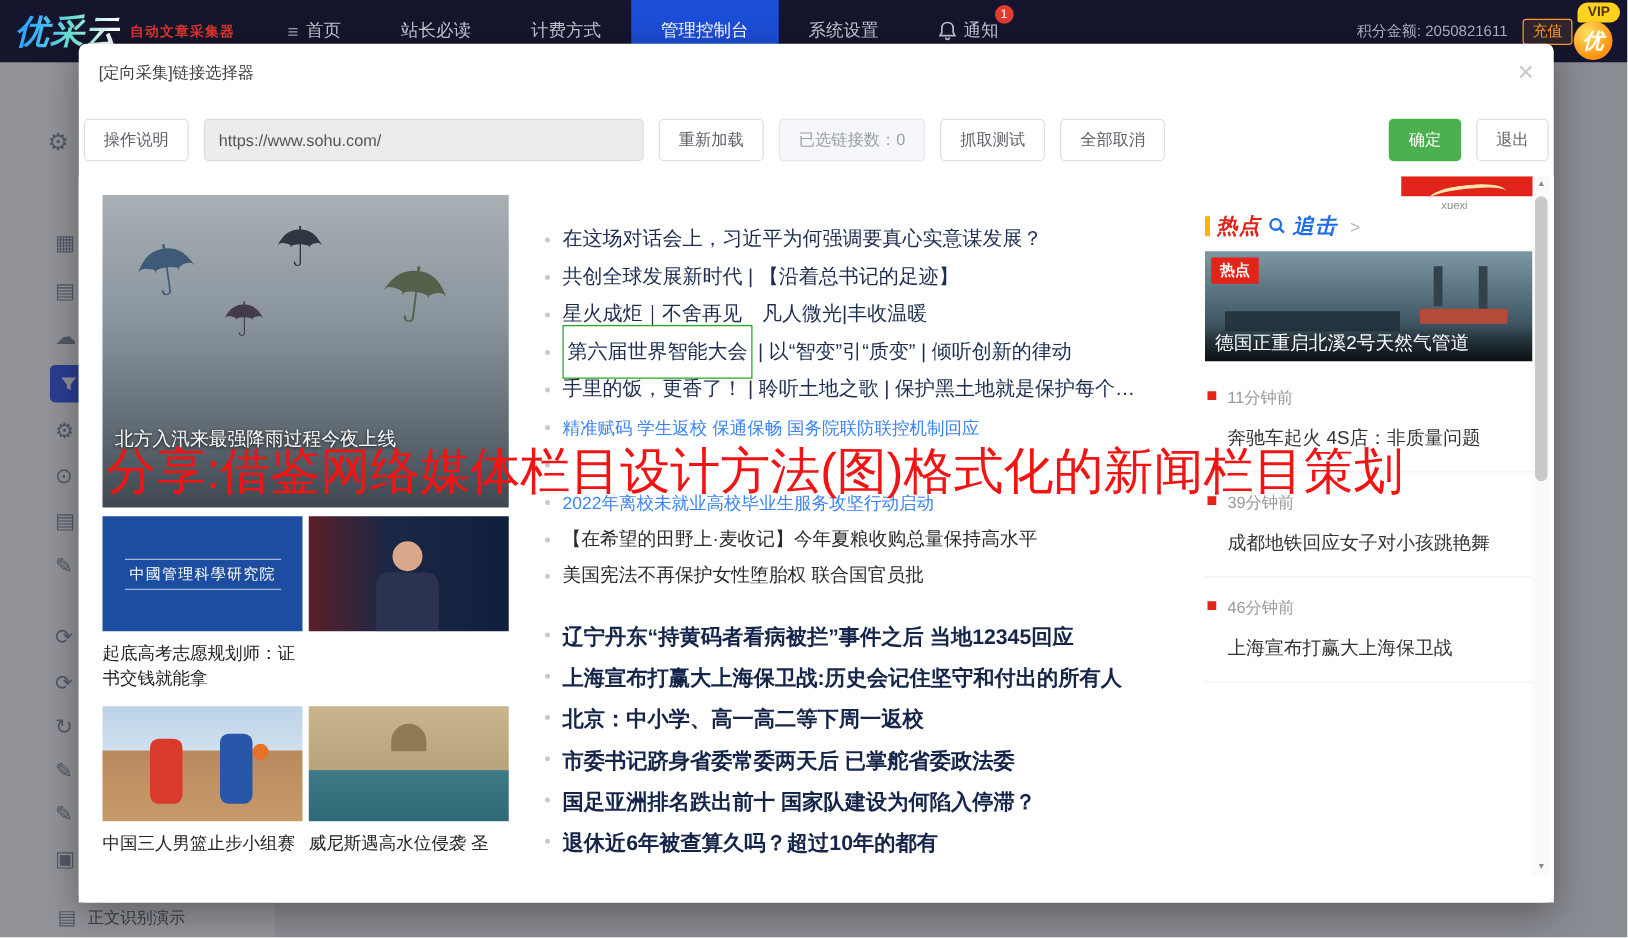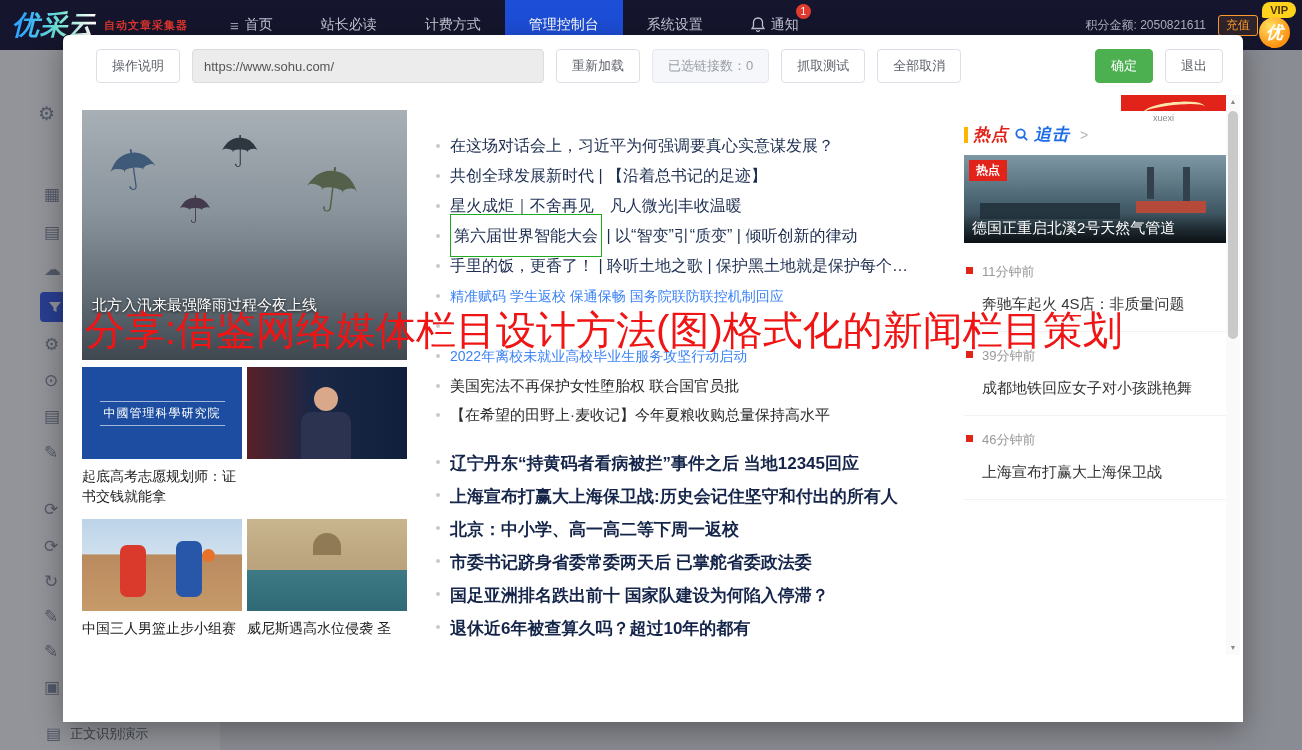--- a/index.html
+++ b/index.html
@@ -48,21 +48,21 @@
   .backdrop { position:absolute; left:0; top:50px; width:100%; height:700px;
               background:rgba(15,18,28,.45); z-index:10; }
 
   
   .modal { position:absolute; left:63px; top:35px; width:1180px; height:687px; background:#fff;
            z-index:30; border-radius:6px; box-shadow:0 8px 30px rgba(0,0,0,.35);
            display:flex; flex-direction:column; }
   .modal-header { height:46px; display:flex; align-items:center; padding:0 16px; }
   .modal-title { font-size:13px; color:#3c3f44; }
   .modal-close { margin-left:auto; color:#c5c8ce; font-size:22px; line-height:22px; cursor:pointer; }
-  .modal-toolbar { display:flex; align-items:center; gap:12px; padding:14px 20px 12px;margin-left:13px; }
+  .modal-toolbar { display:flex; align-items:center; gap:12px; padding:14px 4px 12px; }
   .btn { height:34px; padding:0 15px; border:1px solid #dcdfe6; border-radius:4px; background:#fff;
          color:#5a5e66; font-size:13px; cursor:pointer; white-space:nowrap; }
   .url-input { height:34px; width:352px; background:#ececec; border:1px solid #d9dce1;
                border-radius:4px; padding:0 11px; color:#555; font-size:13px; }
   .btn-muted { background:#f5f7fa; color:#9aa0a8; border-color:#e4e7ed; cursor:default; }
   .btn-green { background:#4caf50; border-color:#4caf50; color:#fff; margin-left:auto; }
 
   .content { position:relative; flex:1; overflow:hidden; background:#fff; }
 
   
@@ -219,20 +219,24 @@
       <span class="credits">积分金额: 2050821611</span>
       <span class="recharge">充值</span>
     </div>
     <div class="corner">
       <span class="vip">VIP</span>
       <span class="logo-circle">优</span>
     </div>
   </div>
 
   <div class="modal">
+    <div class="modal-header">
+      <span class="modal-title">[定向采集]链接选择器</span>
+      <span class="modal-close">×</span>
+    </div>
     <div class="modal-toolbar">
       <button class="btn">操作说明</button>
       <input class="url-input" value="https://www.sohu.com/" style="">
       <button class="btn">重新加载</button>
       <span class="btn btn-muted" style="line-height:32px;">已选链接数：0</span>
       <button class="btn">抓取测试</button>
       <button class="btn">全部取消</button>
       <button class="btn btn-green">确定</button>
       <button class="btn">退出</button>
     </div>
@@ -310,25 +314,25 @@
           <span class="m-dot"></span>
           <span></span>
         </div>
         <div class="m-row m-small">
           <span class="m-dot"></span>
           <span>2022年离校未就业高校毕业生服务攻坚行动启动</span>
         </div>
 
         <div class="m-row m-dark">
           <span class="m-dot"></span>
+          <span>【在希望的田野上·麦收记】今年夏粮收购总量保持高水平</span>
+        </div>
+        <div class="m-row m-dark">
+          <span class="m-dot"></span>
           <span>美国宪法不再保护女性堕胎权 联合国官员批</span>
-        </div>
-        <div class="m-row m-dark">
-          <span class="m-dot"></span>
-          <span>【在希望的田野上·麦收记】今年夏粮收购总量保持高水平</span>
         </div>
 
         <div class="m-gap"></div>
 
         <div class="m-row m-bold">
           <span class="m-dot"></span>
           <span>辽宁丹东“持黄码者看病被拦”事件之后 当地12345回应</span>
         </div>
         <div class="m-row m-bold">
           <span class="m-dot"></span>

